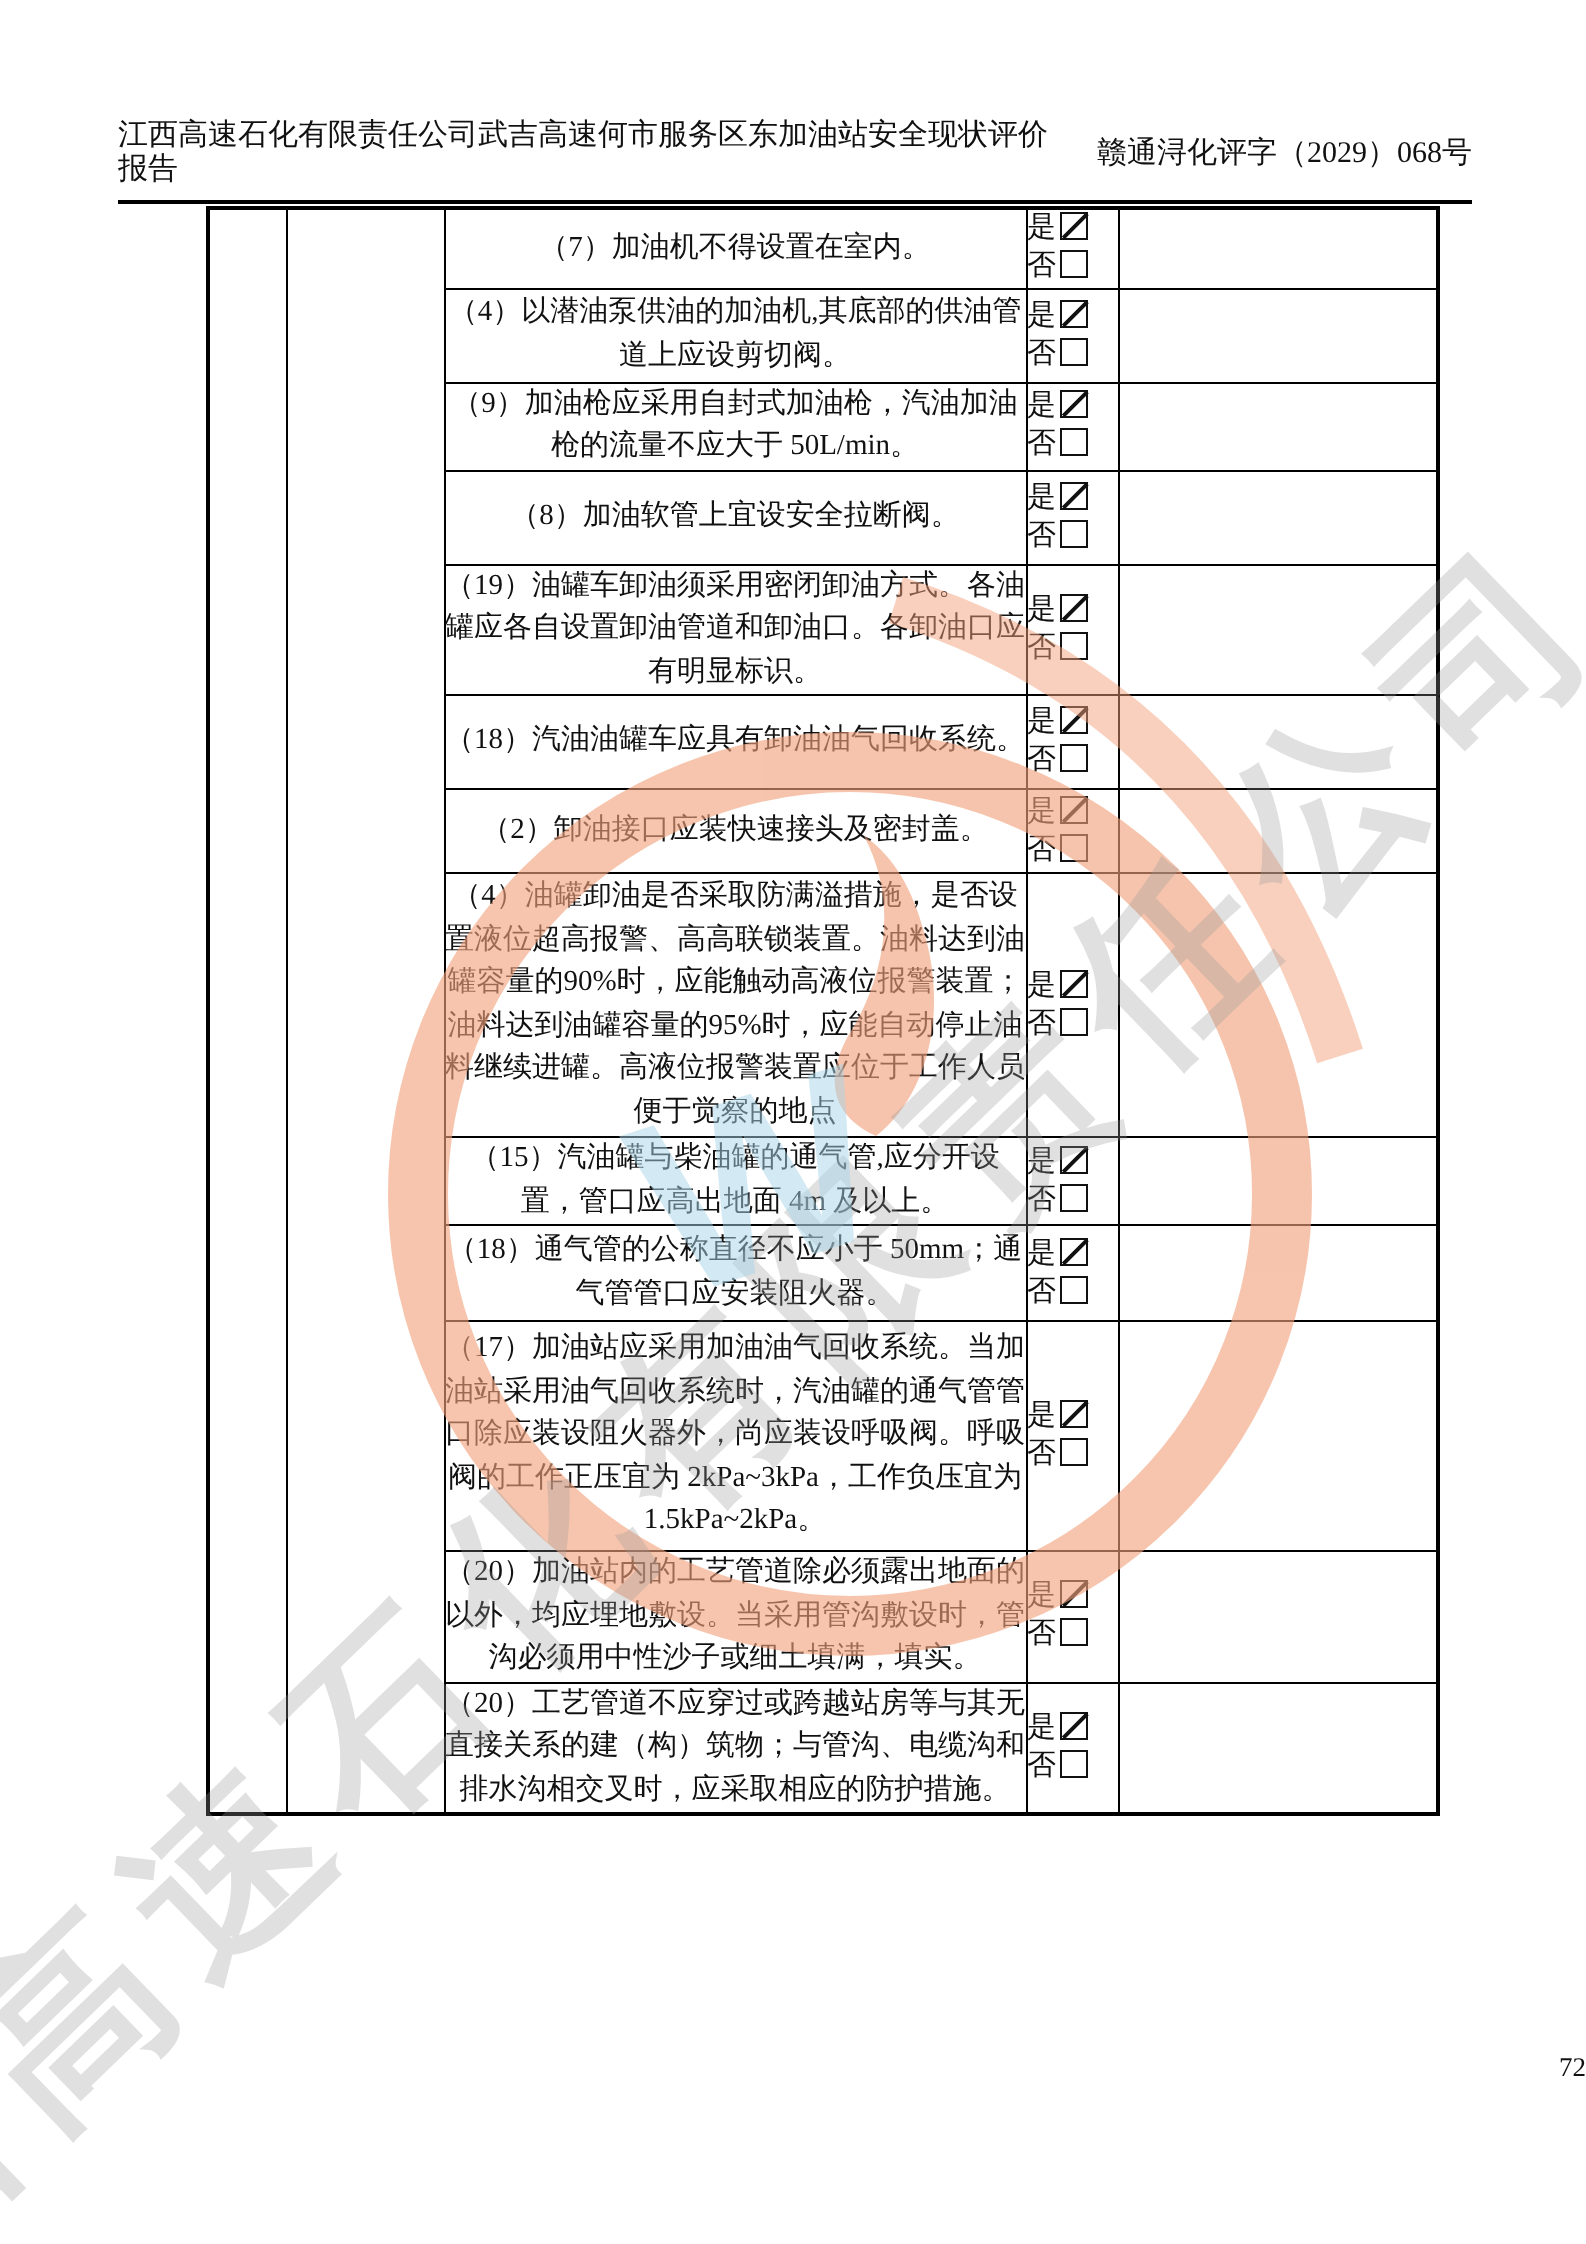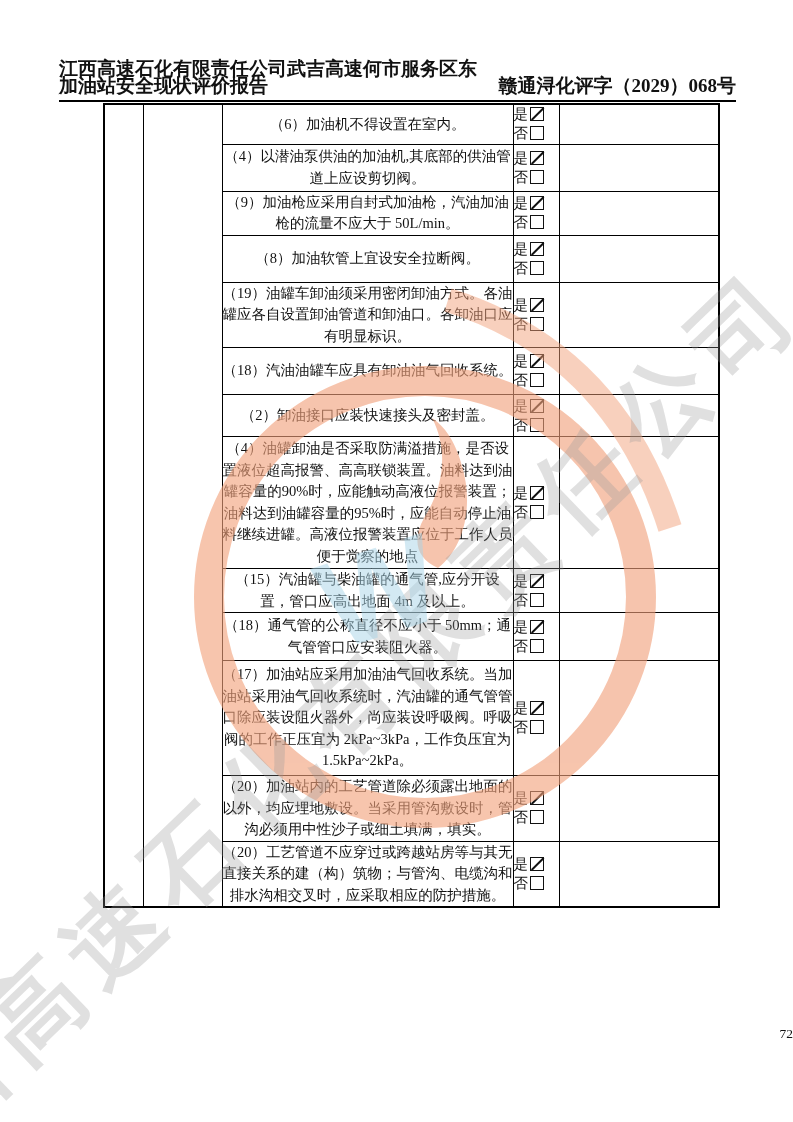--- a/index.html
+++ b/index.html
@@ -1,22 +1,22 @@
 <!DOCTYPE html>
 <html style="--wm-orange: #F2A17B; --wm-gray: #9A9A9A; --wm-blue: #A9D5E8;"><head>
 <meta charset="utf-8">
 <style>
   html,body{margin:0;padding:0;background:#e8e8e8;}
   .page{position:relative;width:793px;height:1122px;margin:0 auto;background:#ffffff;
         font-family:"Liberation Serif","DejaVu Serif",serif;color:#111;overflow:hidden;}
 
   
   .hdr{position:absolute;left:59px;right:57px;top:60px;display:flex;justify-content:space-between;
-       align-items:flex-end;border-bottom:2px solid #000;padding-bottom:6px;
-       font-weight:bold;font-size:19px;line-height:17px;}
+       align-items:center;border-bottom:2px solid #000;padding-bottom:6px;
+       font-weight:normal;font-size:15px;line-height:17px;}
   .hdr .code{white-space:nowrap;margin-left:12px;}
 
   
   table.checklist{position:absolute;left:103px;top:103px;border-collapse:collapse;
        table-layout:fixed;border:2px solid #000;}
   table.checklist td{border:1px solid #000;padding:0;vertical-align:middle;}
   col.w1{width:39px}col.w2{width:79px}col.w3{width:291px}col.w4{width:46px}col.w5{width:160px}
   td.c3{font-size:14.5px;line-height:21.5px;text-align:center;padding:1px 5px;}
   td.c4{font-size:14.5px;line-height:19px;padding:1px 1px 1px 5px;white-space:nowrap;}
   td.c5{background:#fff;}
@@ -62,21 +62,21 @@
         <col class="w1">
         <col class="w2">
         <col class="w3">
         <col class="w4">
         <col class="w5">
       </colgroup>
     <tbody>
       <tr class="h40">
         <td class="c1" rowspan="13"></td>
         <td class="c2" rowspan="13"></td>
-        <td class="c3">（6）加油机不得设置在室内。</td>
+        <td class="c3">（7）加油机不得设置在室内。</td>
         <td class="c4">
           <div><span>是</span><span class="cb checked"></span></div>
           <div><span>否</span><span class="cb"></span></div>
         </td>
         <td class="c5"></td>
       </tr>
       <tr class="h47">
         <td class="c3">（4）以潜油泵供油的加油机,其底部的供油管道上应设剪切阀。</td>
         <td class="c4">
           <div><span>是</span><span class="cb checked"></span></div>

